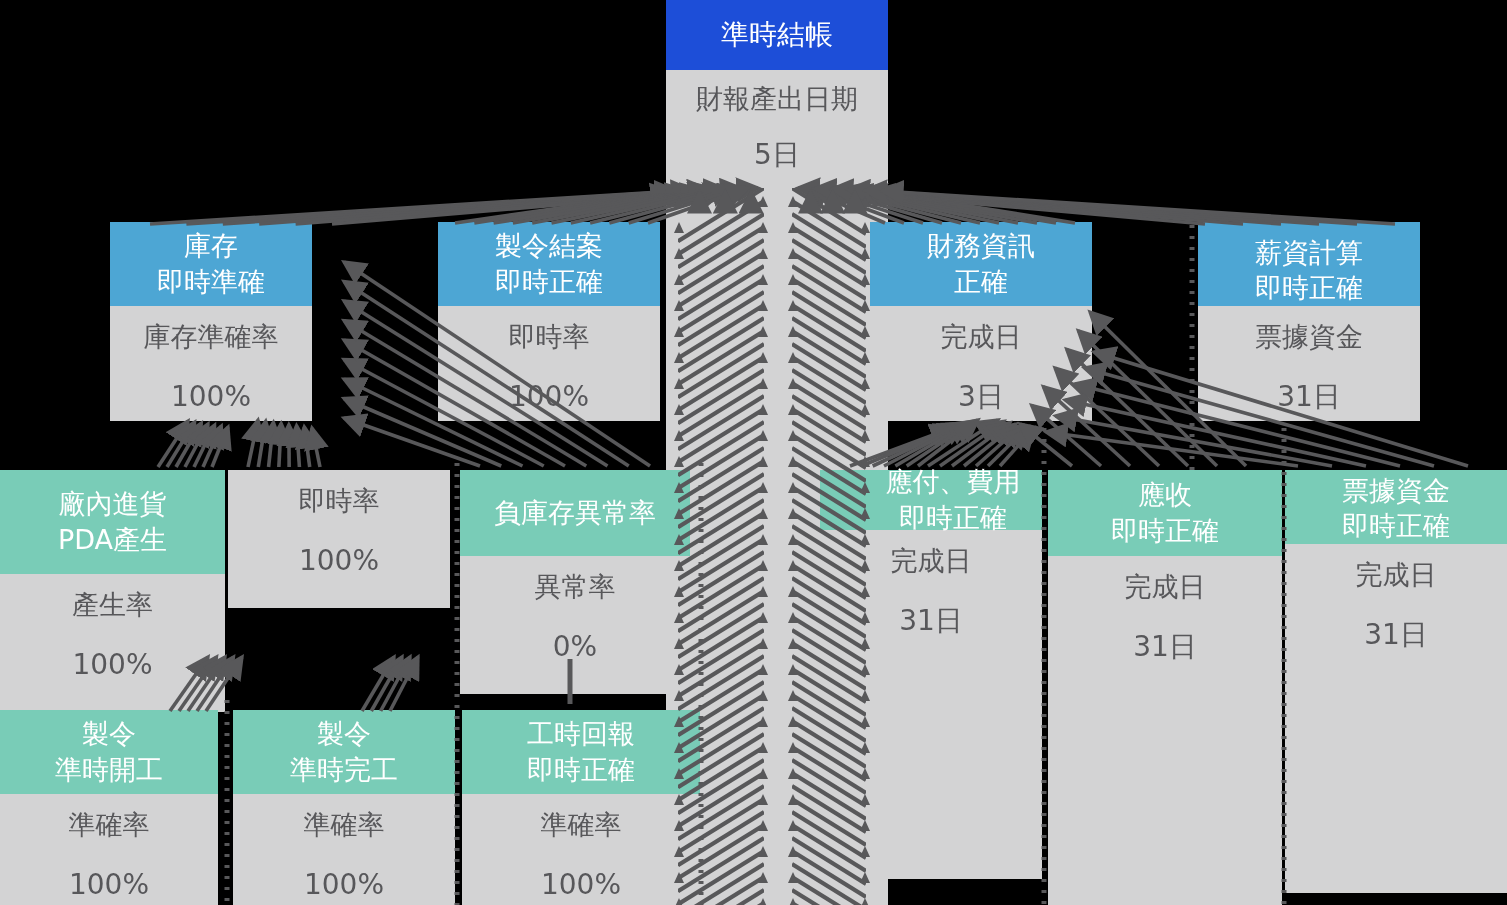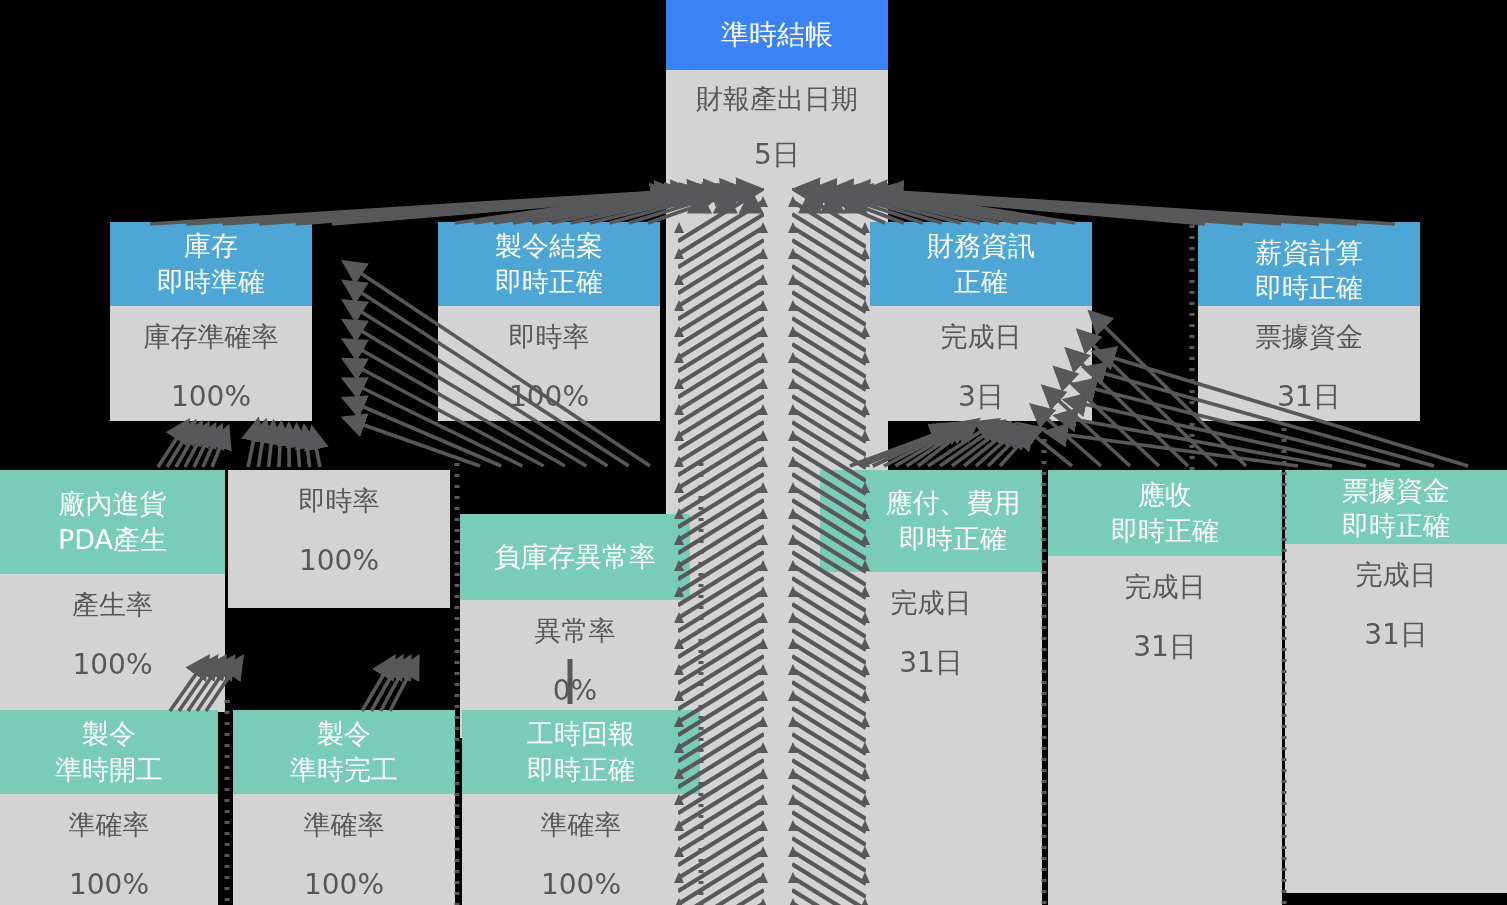--- a/index.html
+++ b/index.html
@@ -4,21 +4,21 @@
 <style>
   html,body{margin:0;padding:0;background:#000;}
   #canvas{position:relative;width:1507px;height:905px;background:#000;overflow:hidden;
           font-family:"DejaVu Sans",sans-serif;}
   .node{position:absolute;}
   .hdr{display:flex;align-items:center;justify-content:center;text-align:center;
        color:#fff;font-size:27px;line-height:1.32;white-space:pre-line;font-weight:400;}
   .bd{background:#d3d3d4;text-align:center;color:#57575a;}
   .metric{padding-top:15px;font-size:27px;line-height:1.2;}
   .value{padding-top:27px;font-size:28px;line-height:1.2;}
-  .root-hdr{background:#3b82f6;}
+  .root-hdr{background:#1d4ed8;}
   .blue-hdr{background:#4da6d4;}
   .teal-hdr{background:#79ccb7;}
   .node{z-index:1;}
   #node-root{z-index:0;}
   #connector-layer{position:absolute;left:0;top:0;z-index:2;pointer-events:none;}
 </style>
 </head>
 <body>
 
 <div id="canvas">
@@ -440,30 +440,30 @@
   </div>
 
   <div class="node" style="left:228px;top:470px;width:222px;">
     <div class="bd" style="height:138px;">
       <div class="metric">即時率</div>
       <div class="value">100%</div>
       </div>
   </div>
 
   <div class="node" style="left:460px;top:470px;width:230px;">
-    <div class="hdr teal-hdr" style="height:86px;margin-top:44px;">
+    <div class="hdr teal-hdr" style="height:86px;">
       <span>負庫存異常率</span></div>
     <div class="bd" style="height:138px;">
       <div class="metric">異常率</div>
       <div class="value">0%</div>
       </div>
   </div>
 
   <div class="node" style="left:820px;top:470px;width:222px;">
-    <div class="hdr teal-hdr" style="height:102px;padding-left:44px;">
+    <div class="hdr teal-hdr" style="height:60px;padding-left:44px;">
       <span>應付、費用
 即時正確</span></div>
     <div class="bd" style="height:349px;">
       <div class="metric">完成日</div>
       <div class="value">31日</div>
       </div>
   </div>
 
   <div class="node" style="left:1048px;top:470px;width:234px;">
     <div class="hdr teal-hdr" style="height:86px;">

